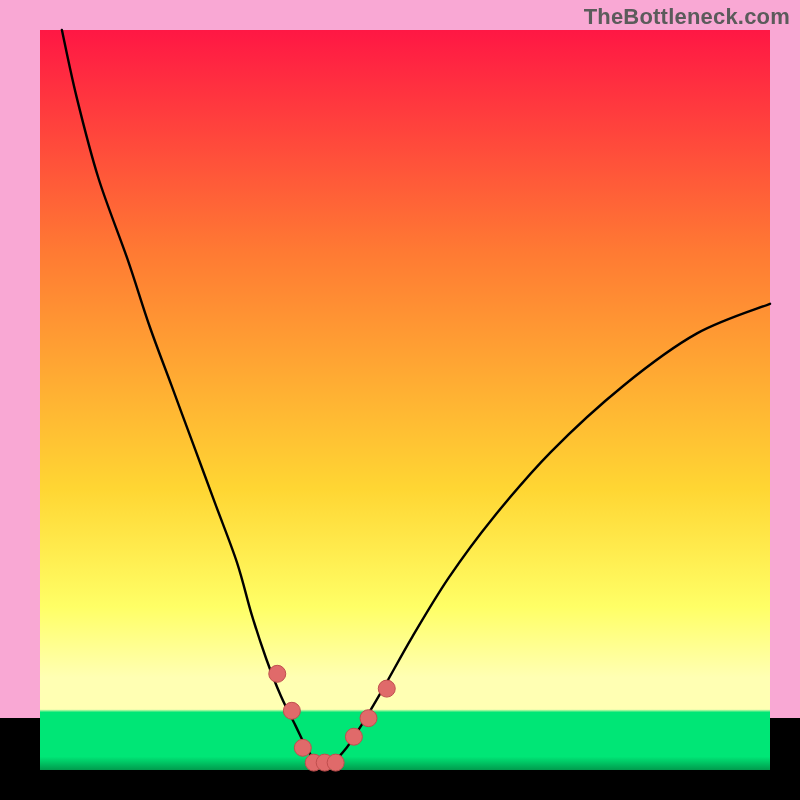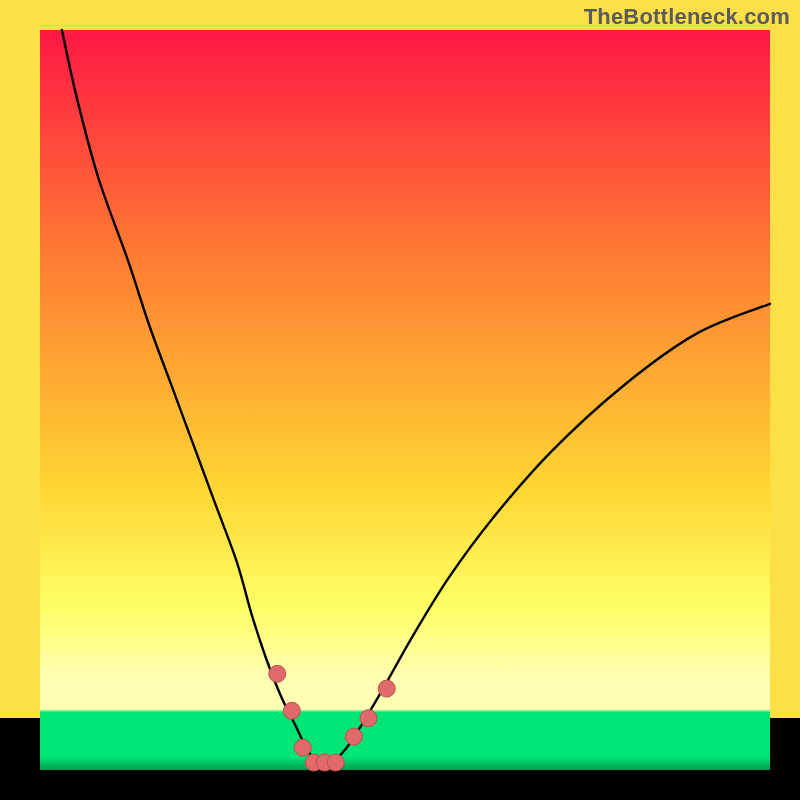--- a/index.html
+++ b/index.html
@@ -8,21 +8,21 @@
     width: 800px;
     height: 800px;
     background: #000;
     font-family: Arial, Helvetica, sans-serif;
     overflow: hidden;
   }
   .frame {
     position: relative;
     width: 800px;
     height: 718px;
-    background: #fde047;
+    background: #f9a8d4;
   }
   .watermark {
     position: absolute;
     top: 4px;
     right: 10px;
     color: #5b5b5b;
     font-size: 22px;
     font-weight: 600;
     letter-spacing: 0.2px;
     user-select: none;

